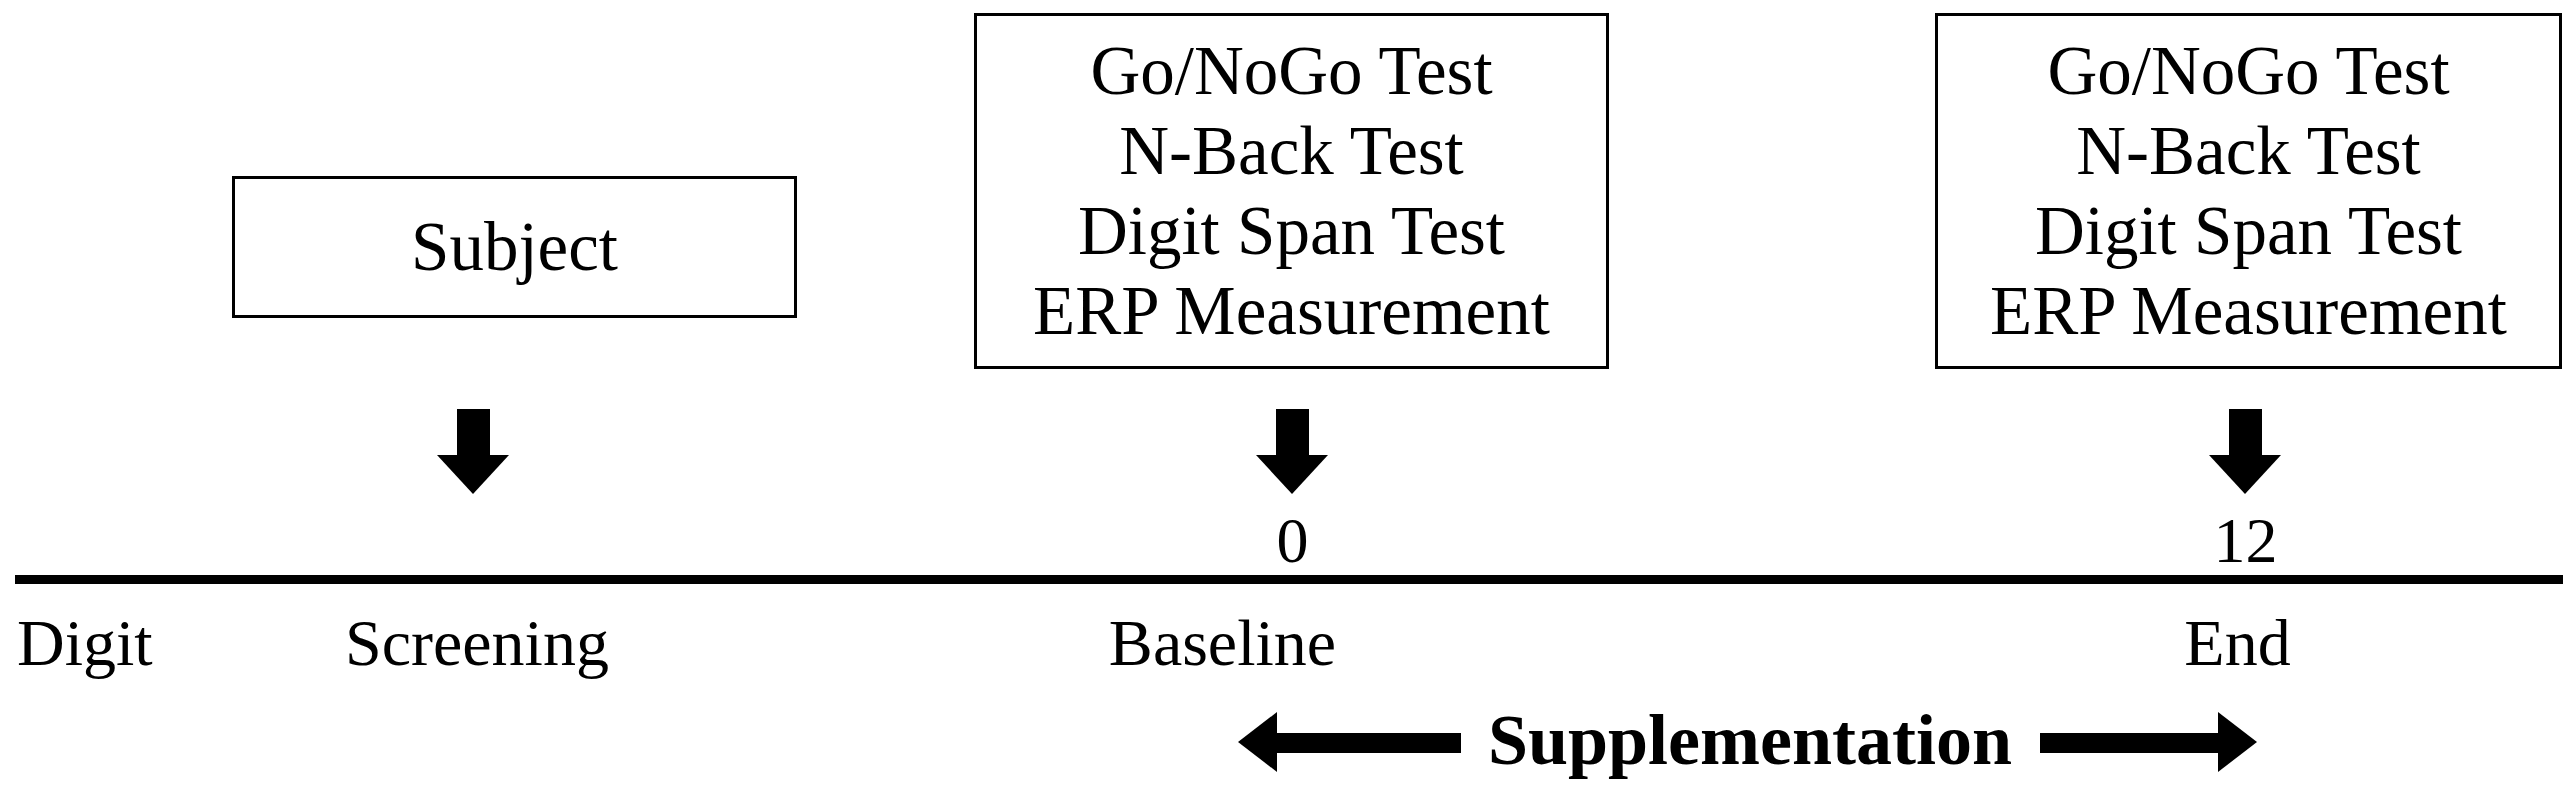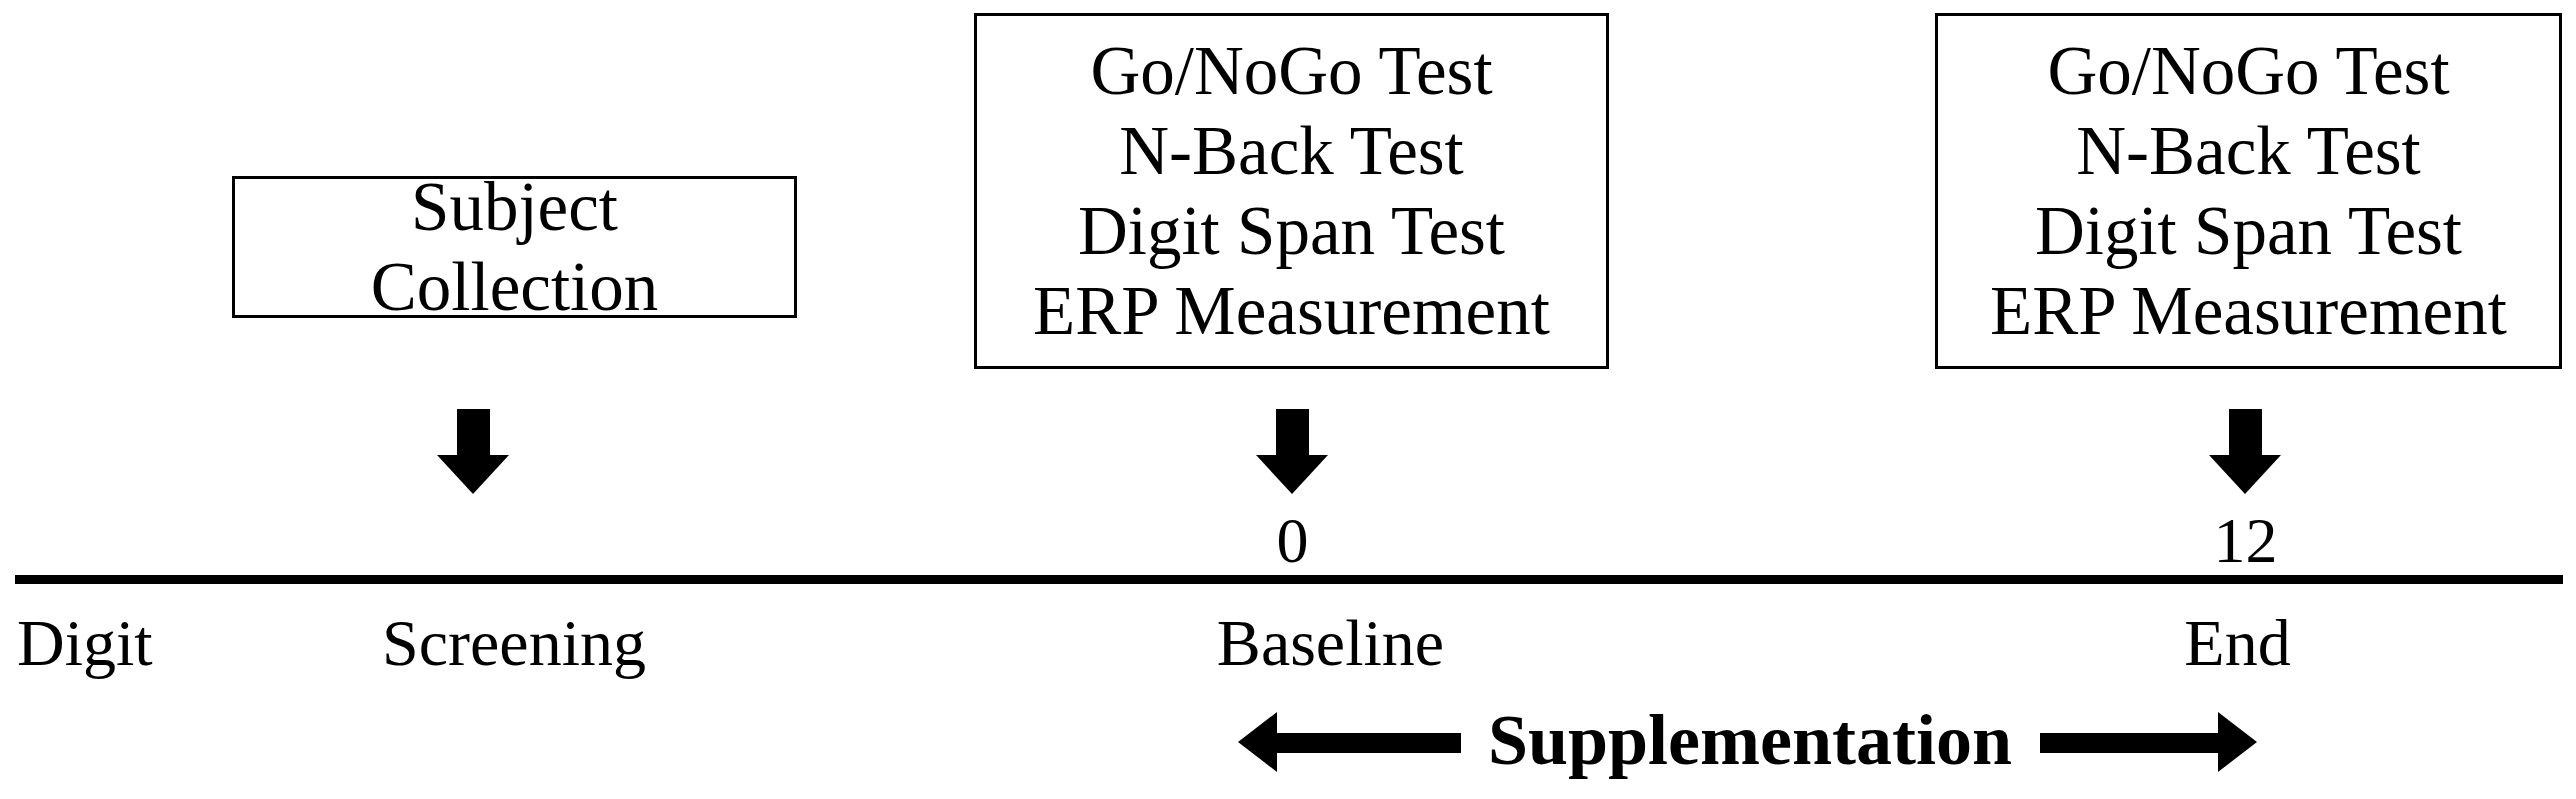--- a/index.html
+++ b/index.html
@@ -39,22 +39,22 @@
   }
   .num-0  { left:1232px; }
   .num-12 { left:2185px; }
 
   
   .axis-line { position:absolute; left:15px; top:575px; width:2548px; height:9px; background:var(--ink); }
 
   
   .stage-label { position:absolute; top:607px; font-size:66px; line-height:72px; white-space:nowrap; }
   .week-label      { left:17px; }
-  .screening-label { left:345px;  width:301px; text-align:right; }
-  .baseline-label  { left:1180px; width:301px; text-align:center; }
+  .screening-label { left:345px;  width:301px; text-align:left; }
+  .baseline-label  { left:1072px; width:301px; text-align:center; }
   .end-label       { left:2087px; width:301px; text-align:center; }
 
   
   .harrow { position:absolute; top:712px; height:60px; }
   .harrow .h-shaft { position:absolute; top:20.5px; height:20px; background:var(--ink); }
   .harrow .h-head  { position:absolute; width:0; height:0; top:0;
                      border-top:30px solid transparent; border-bottom:30px solid transparent; }
   .harrow-left  { left:1238px; width:223px; }
   .harrow-left .h-head  { left:0; border-right:39px solid var(--ink); }
   .harrow-left .h-shaft { left:36px; right:0; }
@@ -66,21 +66,20 @@
     font-size:72px; line-height:78px; white-space:nowrap;font-weight:bold;
   }
 </style>
 </head>
 <body>
 
 <div class="canvas">
 
   <div class="box subject-box">
     <div class="box-line">Subject</div>
-    <div class="box-line">Collection</div>
   </div>
 
   <div class="box baseline-box">
     <div class="box-line">Go/NoGo Test</div>
     <div class="box-line">N-Back Test</div>
     <div class="box-line">Digit Span Test</div>
     <div class="box-line">ERP Measurement</div>
   </div>
 
   <div class="box end-box">

